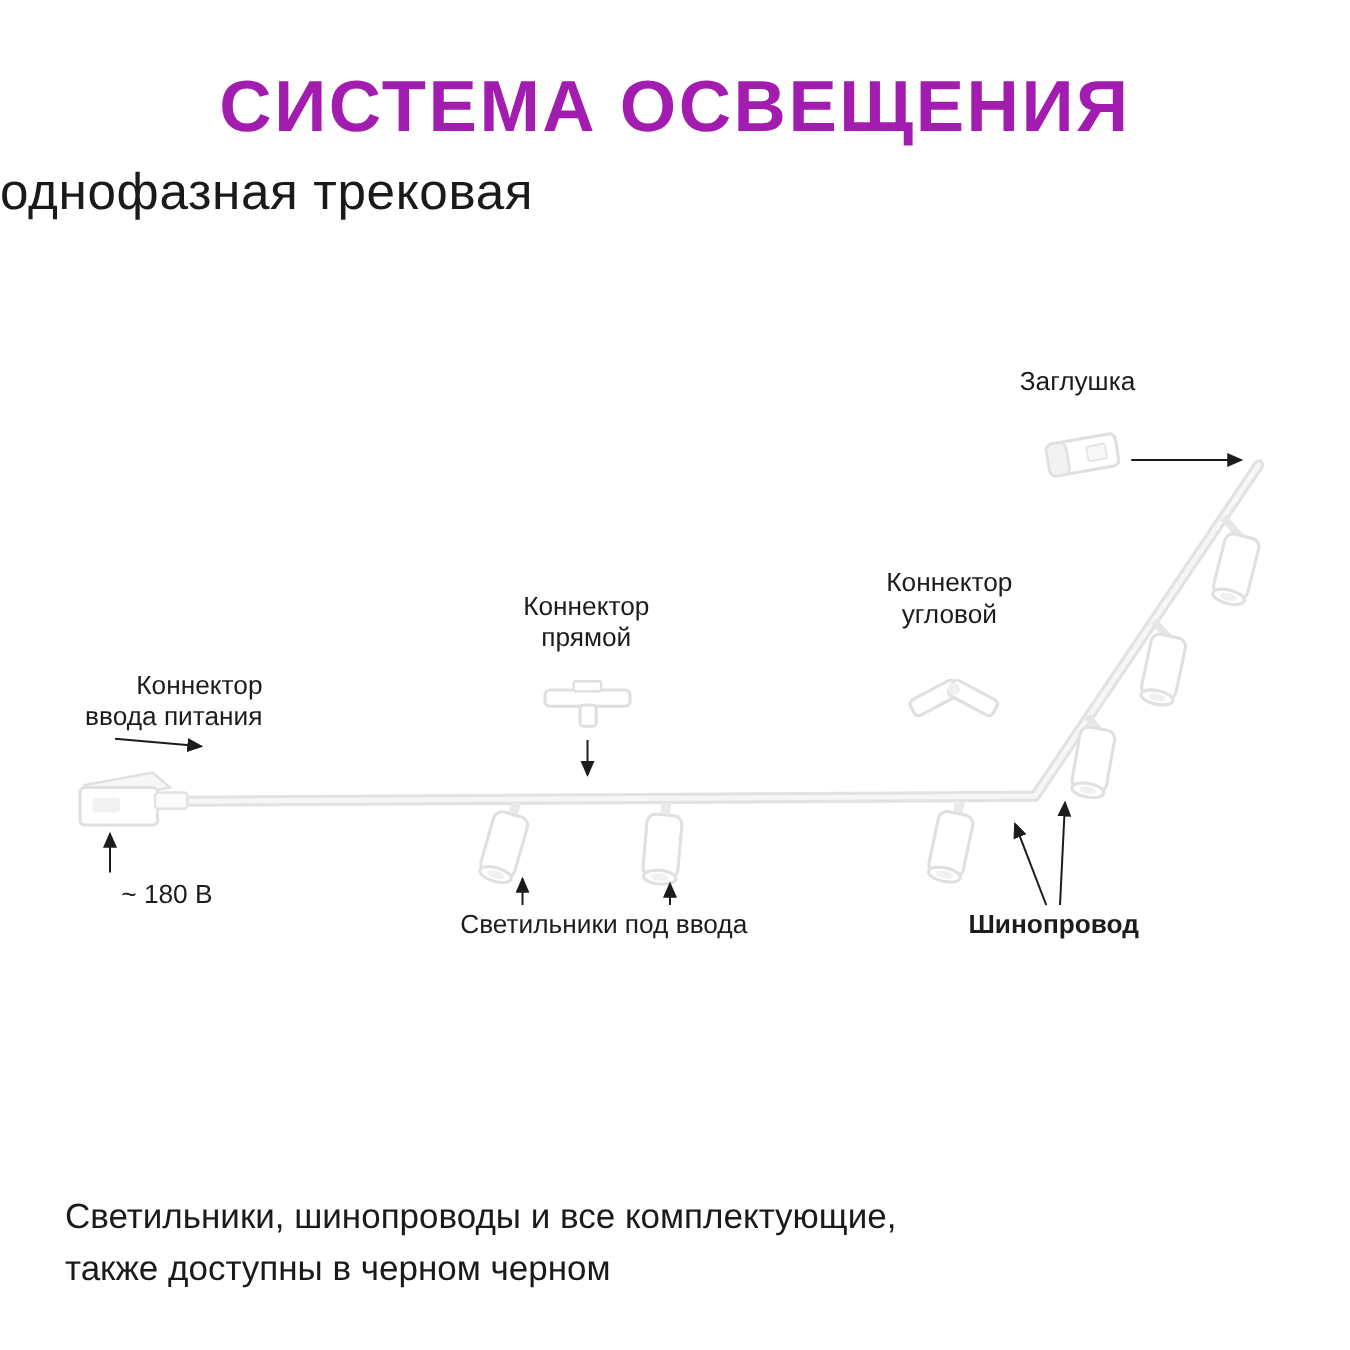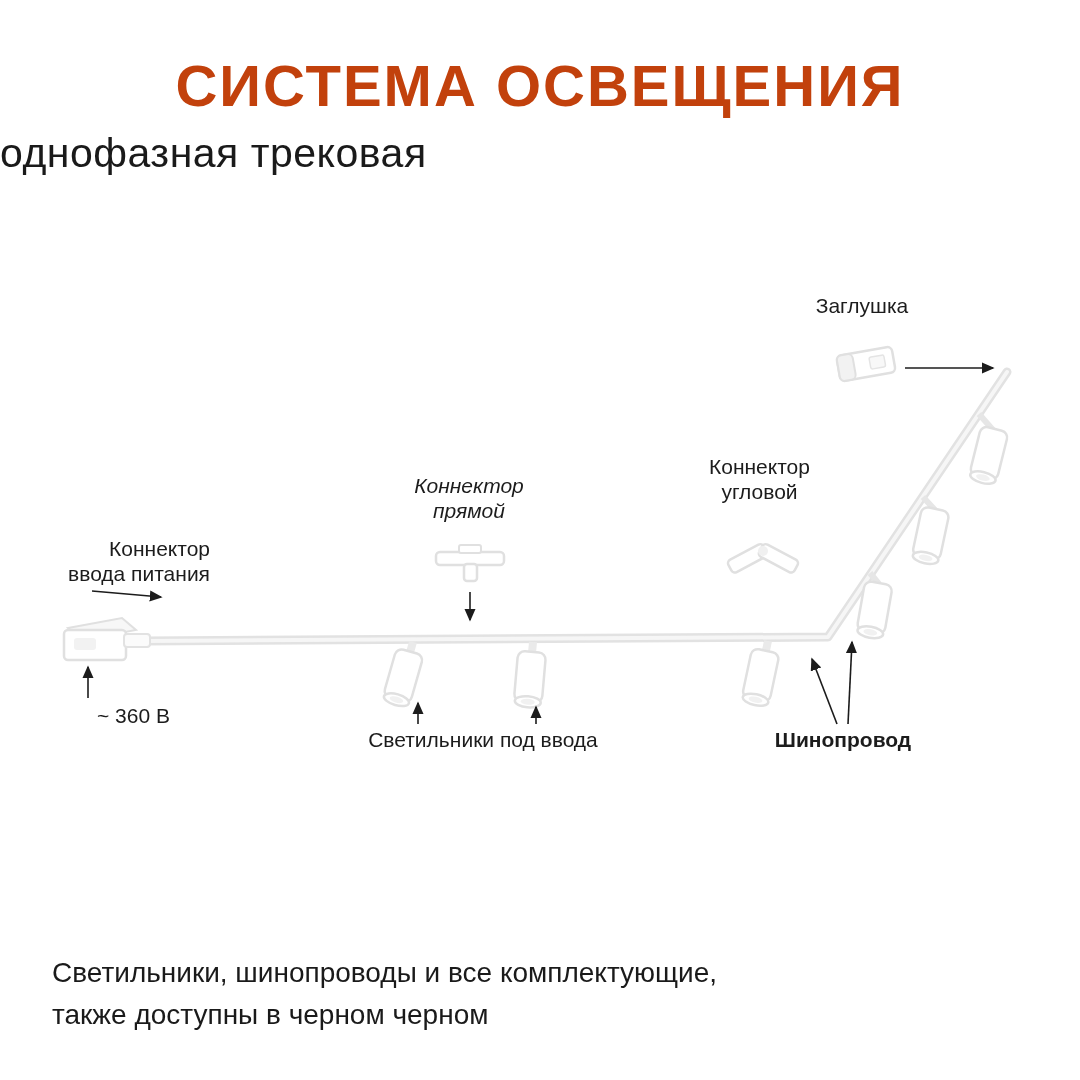--- a/index.html
+++ b/index.html
@@ -8,21 +8,21 @@
     width:1080px;height:1080px;
     background:#ffffff;
     font-family:"Liberation Sans", sans-serif;
     color:#1c1c1c;
     overflow:hidden;
   }
   .title{
     position:absolute;top:52px;left:0;width:1080px;
     text-align:center;
     font-size:58px;font-weight:bold;letter-spacing:2px;
-    color:#c2410c;
+    color:#a21caf;
   }
   .subtitle{
     position:absolute;top:130px;left:0;width:1080px;
     text-align:left;
     font-size:41px;font-weight:normal;letter-spacing:0.5px;
     color:#1a1a1a;
   }
   .diagram{position:absolute;top:0;left:0;width:939px;height:1080px;}
   .diagram svg{position:absolute;top:0;left:0;}
   .lbl{
@@ -133,25 +133,25 @@
         <line class="arrow" x1="536" y1="724" x2="536" y2="707"></line>
         <line class="arrow" x1="837" y1="724" x2="812" y2="659"></line>
         <line class="arrow" x1="848" y1="724" x2="852" y2="642"></line>
       </g>
     </svg>
 
     <div class="lbl" style="left:762px;top:294px;width:200px;">Заглушка</div>
 
     <div class="lbl" style="left:697px;top:455px;width:125px;">Коннектор угловой</div>
 
-    <div class="lbl" style="left:404px;top:474px;width:130px;font-style:italic;">Коннектор прямой</div>
+    <div class="lbl" style="left:404px;top:474px;width:130px;">Коннектор прямой</div>
 
     <div class="lbl left" style="left:50px;top:537px;width:160px;">Коннектор ввода питания</div>
 
-    <div class="lbl left" style="left:50px;top:704px;width:120px;">~ 360 В</div>
+    <div class="lbl left" style="left:50px;top:704px;width:120px;">~ 180 В</div>
 
     <div class="lbl" style="left:333px;top:728px;width:300px;">Светильники под ввода</div>
 
     <div class="lbl" style="left:743px;top:728px;width:200px;font-weight:bold;">Шинопровод</div>
   </div>
 
   <div class="footer">
     <div>Светильники, шинопроводы и все комплектующие,</div>
     <div>также доступны в черном черном</div>
   </div>

